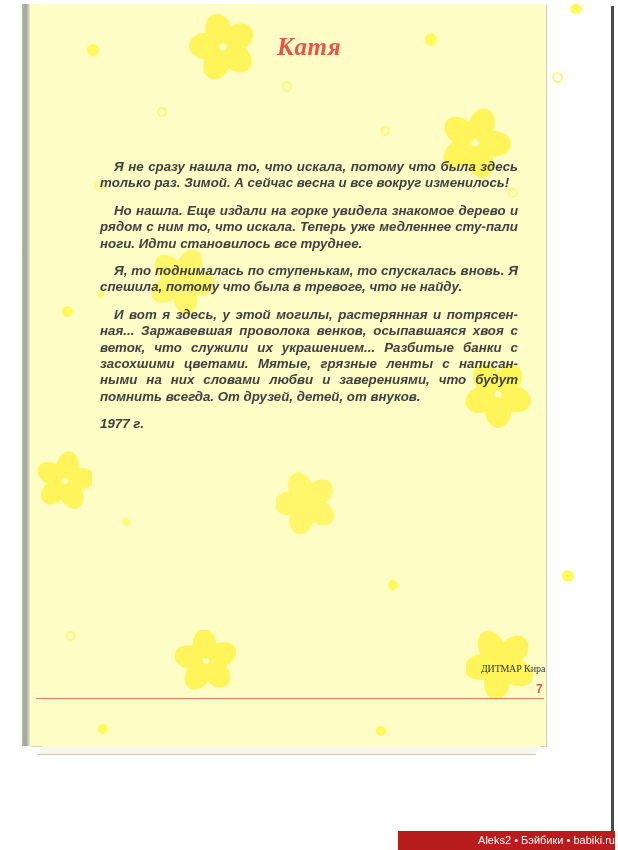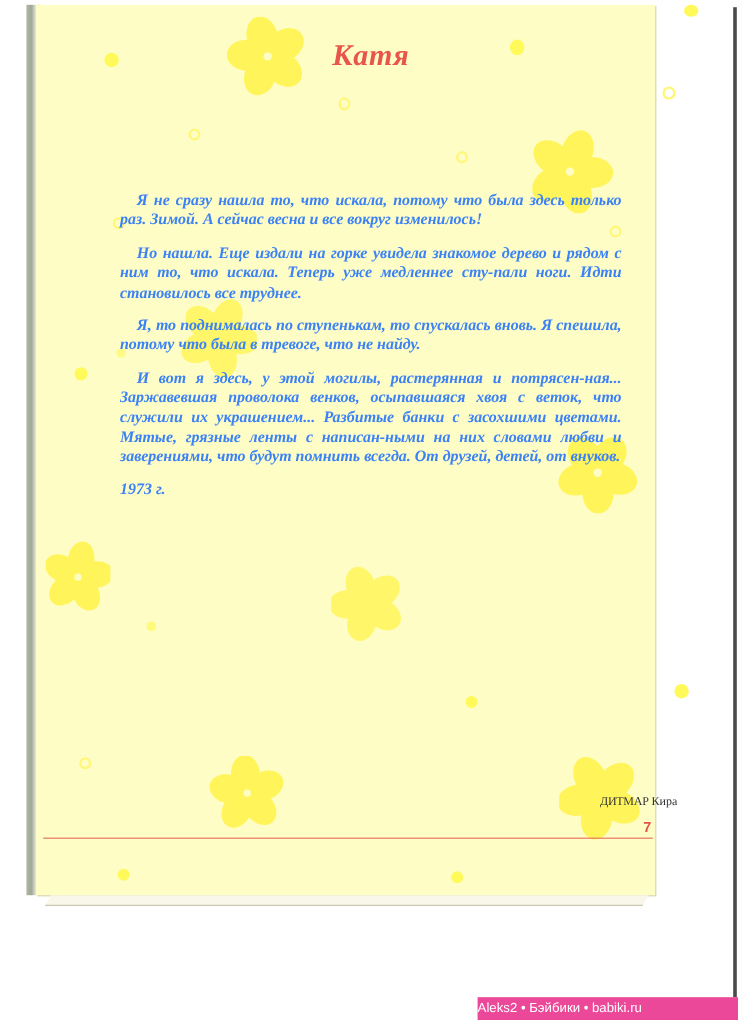--- a/index.html
+++ b/index.html
@@ -33,44 +33,44 @@
     .dot { position: absolute; border-radius: 50%; background: #fff95a; }
     .ring { position: absolute; border-radius: 50%; border: 2px solid #fff77a; background: transparent; }
     .flower { position: absolute; }
     .title {
       position: absolute; left: 0; width: 618px; top: 33px; text-align: center;
       font-family: "Liberation Serif", serif; font-style: italic; font-weight: bold;
       font-size: 25px; color: #e8554a; letter-spacing: 0.5px;
     }
     .story {
       position: absolute; left: 100px; top: 159px; width: 418px;
-      font-family: Liberation Serif, serif; font-style: italic; font-weight: bold;
-      font-size: 13.3px; line-height: 16.4px; color: #3b82f6;
+      font-family: Liberation Sans, sans-serif; font-style: italic; font-weight: bold;
+      font-size: 13.3px; line-height: 16.4px; color: #404040;
       text-align: justify;
     }
     .story p { margin: 0 0 11px 0; text-indent: 14px; }
     .story .year { margin: 0; text-indent: 0; }
     .author {
-      position: absolute; left: 500px; top: 663px;
+      position: absolute; left: 481px; top: 663px;
       font-family: "Liberation Serif", serif; font-size: 10px; color: #333;
     }
     .author b { font-weight: normal; letter-spacing: -0.2px; }
     .page-number {
       position: absolute; left: 536px; top: 682px;
       font-family: "Liberation Sans", sans-serif; font-weight: bold; font-size: 12px; color: #e2574a;
     }
     .footer-rule {
       position: absolute; left: 36px; top: 698px; width: 508px; height: 1px;
       background: #e8775f;
     }
     .watermark {
       position: absolute; left: 398px; top: 831px; width: 217px; height: 19px;
-      background: #ec4899; color: #ffffff;
+      background: #b91c1c; color: #ffffff;
       font-family: "Liberation Sans", sans-serif; font-size: 11px; line-height: 19px;
-      text-align: left;
+      text-align: right;
     }
   </style>
 </head>
 <body>
 
 <div class="page-spine"></div>
 <div class="page"></div>
 <div class="right-edge"></div>
 
 <svg class="flower" style="left:188px;top:14px" width="70" height="66" viewBox="-35 -33 70 66">
@@ -169,21 +169,21 @@
 <div class="ring" style="left:508px;top:188px;width:6px;height:6px"></div>
 <div class="ring" style="left:66px;top:631px;width:6px;height:6px"></div>
 
 <div class="title">Катя</div>
 
 <div class="story">
   <p>Я не сразу нашла то, что искала, потому что была здесь только раз. Зимой. А сейчас весна и все вокруг изменилось!</p>
   <p>Но нашла. Еще издали на горке увидела знакомое дерево и рядом с ним то, что искала. Теперь уже медленнее сту-пали ноги. Идти становилось все труднее.</p>
   <p>Я, то поднималась по ступенькам, то спускалась вновь. Я спешила, потому что была в тревоге, что не найду.</p>
   <p>И вот я здесь, у этой могилы, растерянная и потрясен-ная... Заржавевшая проволока венков, осыпавшаяся хвоя с веток, что служили их украшением... Разбитые банки с засохшими цветами. Мятые, грязные ленты с написан-ными на них словами любви и заверениями, что будут помнить всегда. От друзей, детей, от внуков.</p>
-  <p class="year">1973 г.</p>
+  <p class="year">1977 г.</p>
 </div>
 
 <div class="author">
   <b>ДИТМАР</b>
   <span>Кира</span>
 </div>
 <div class="page-number">7</div>
 <div class="footer-rule"></div>
 
 <div class="under-page"></div>

